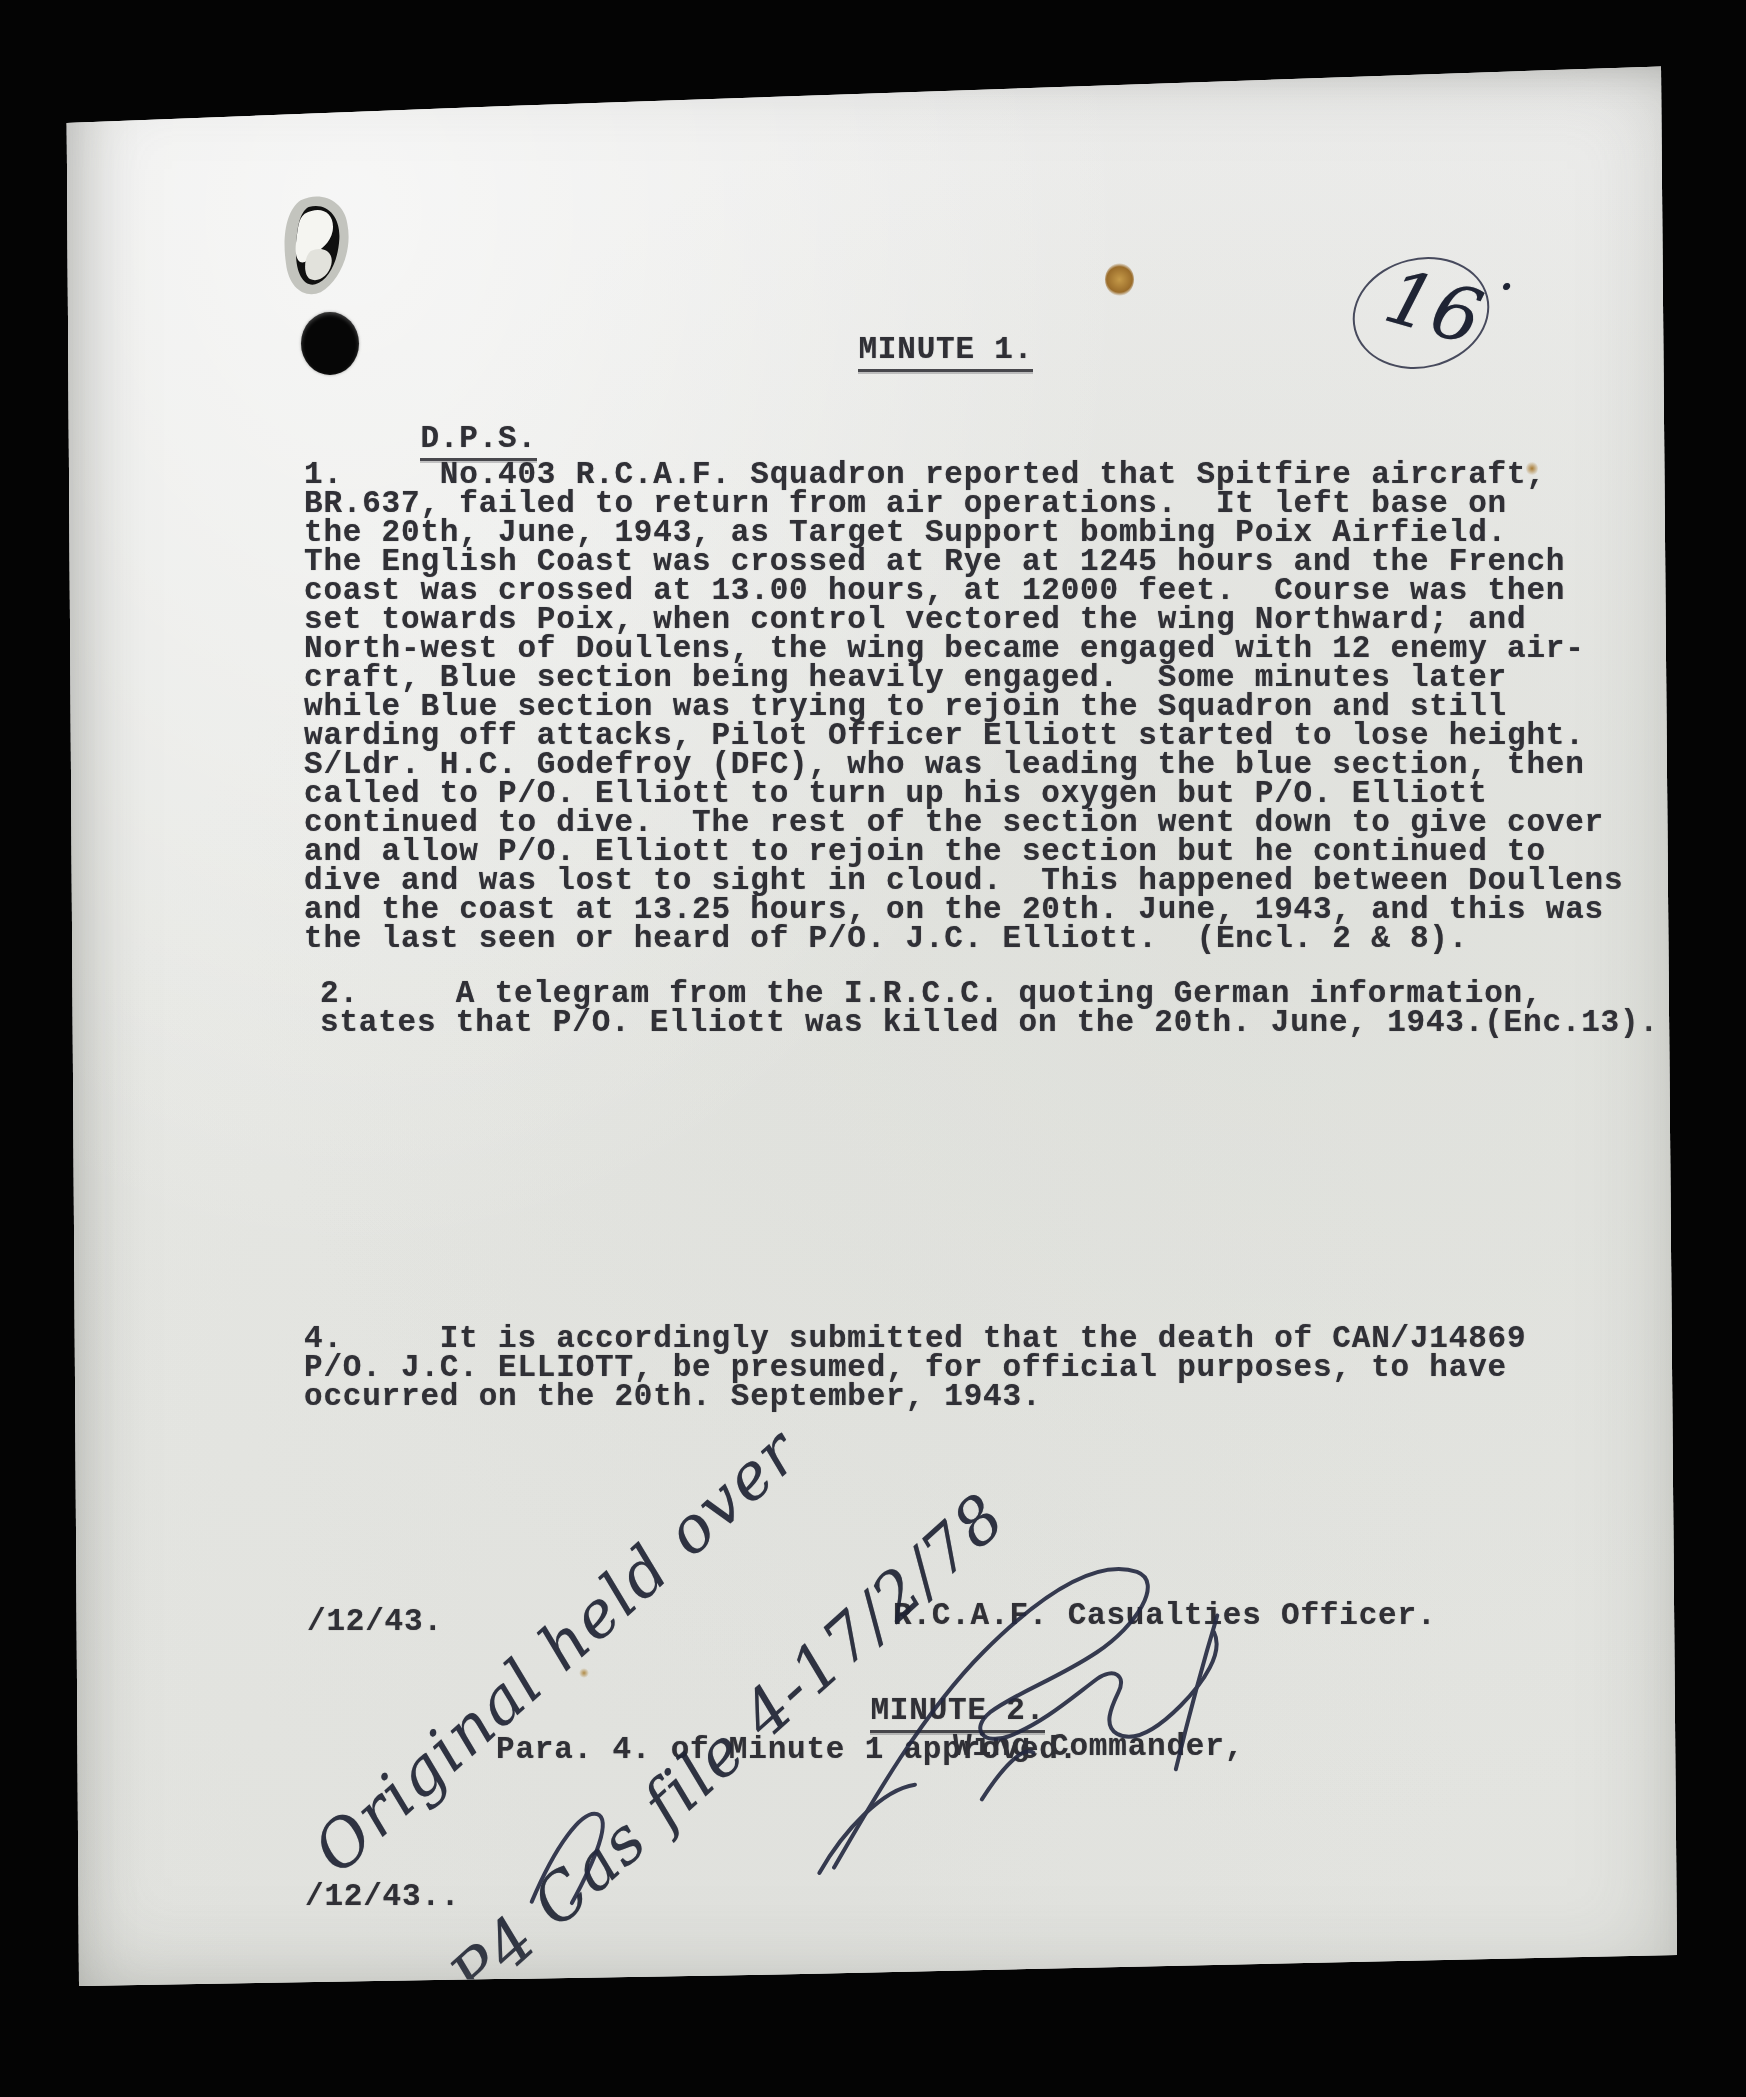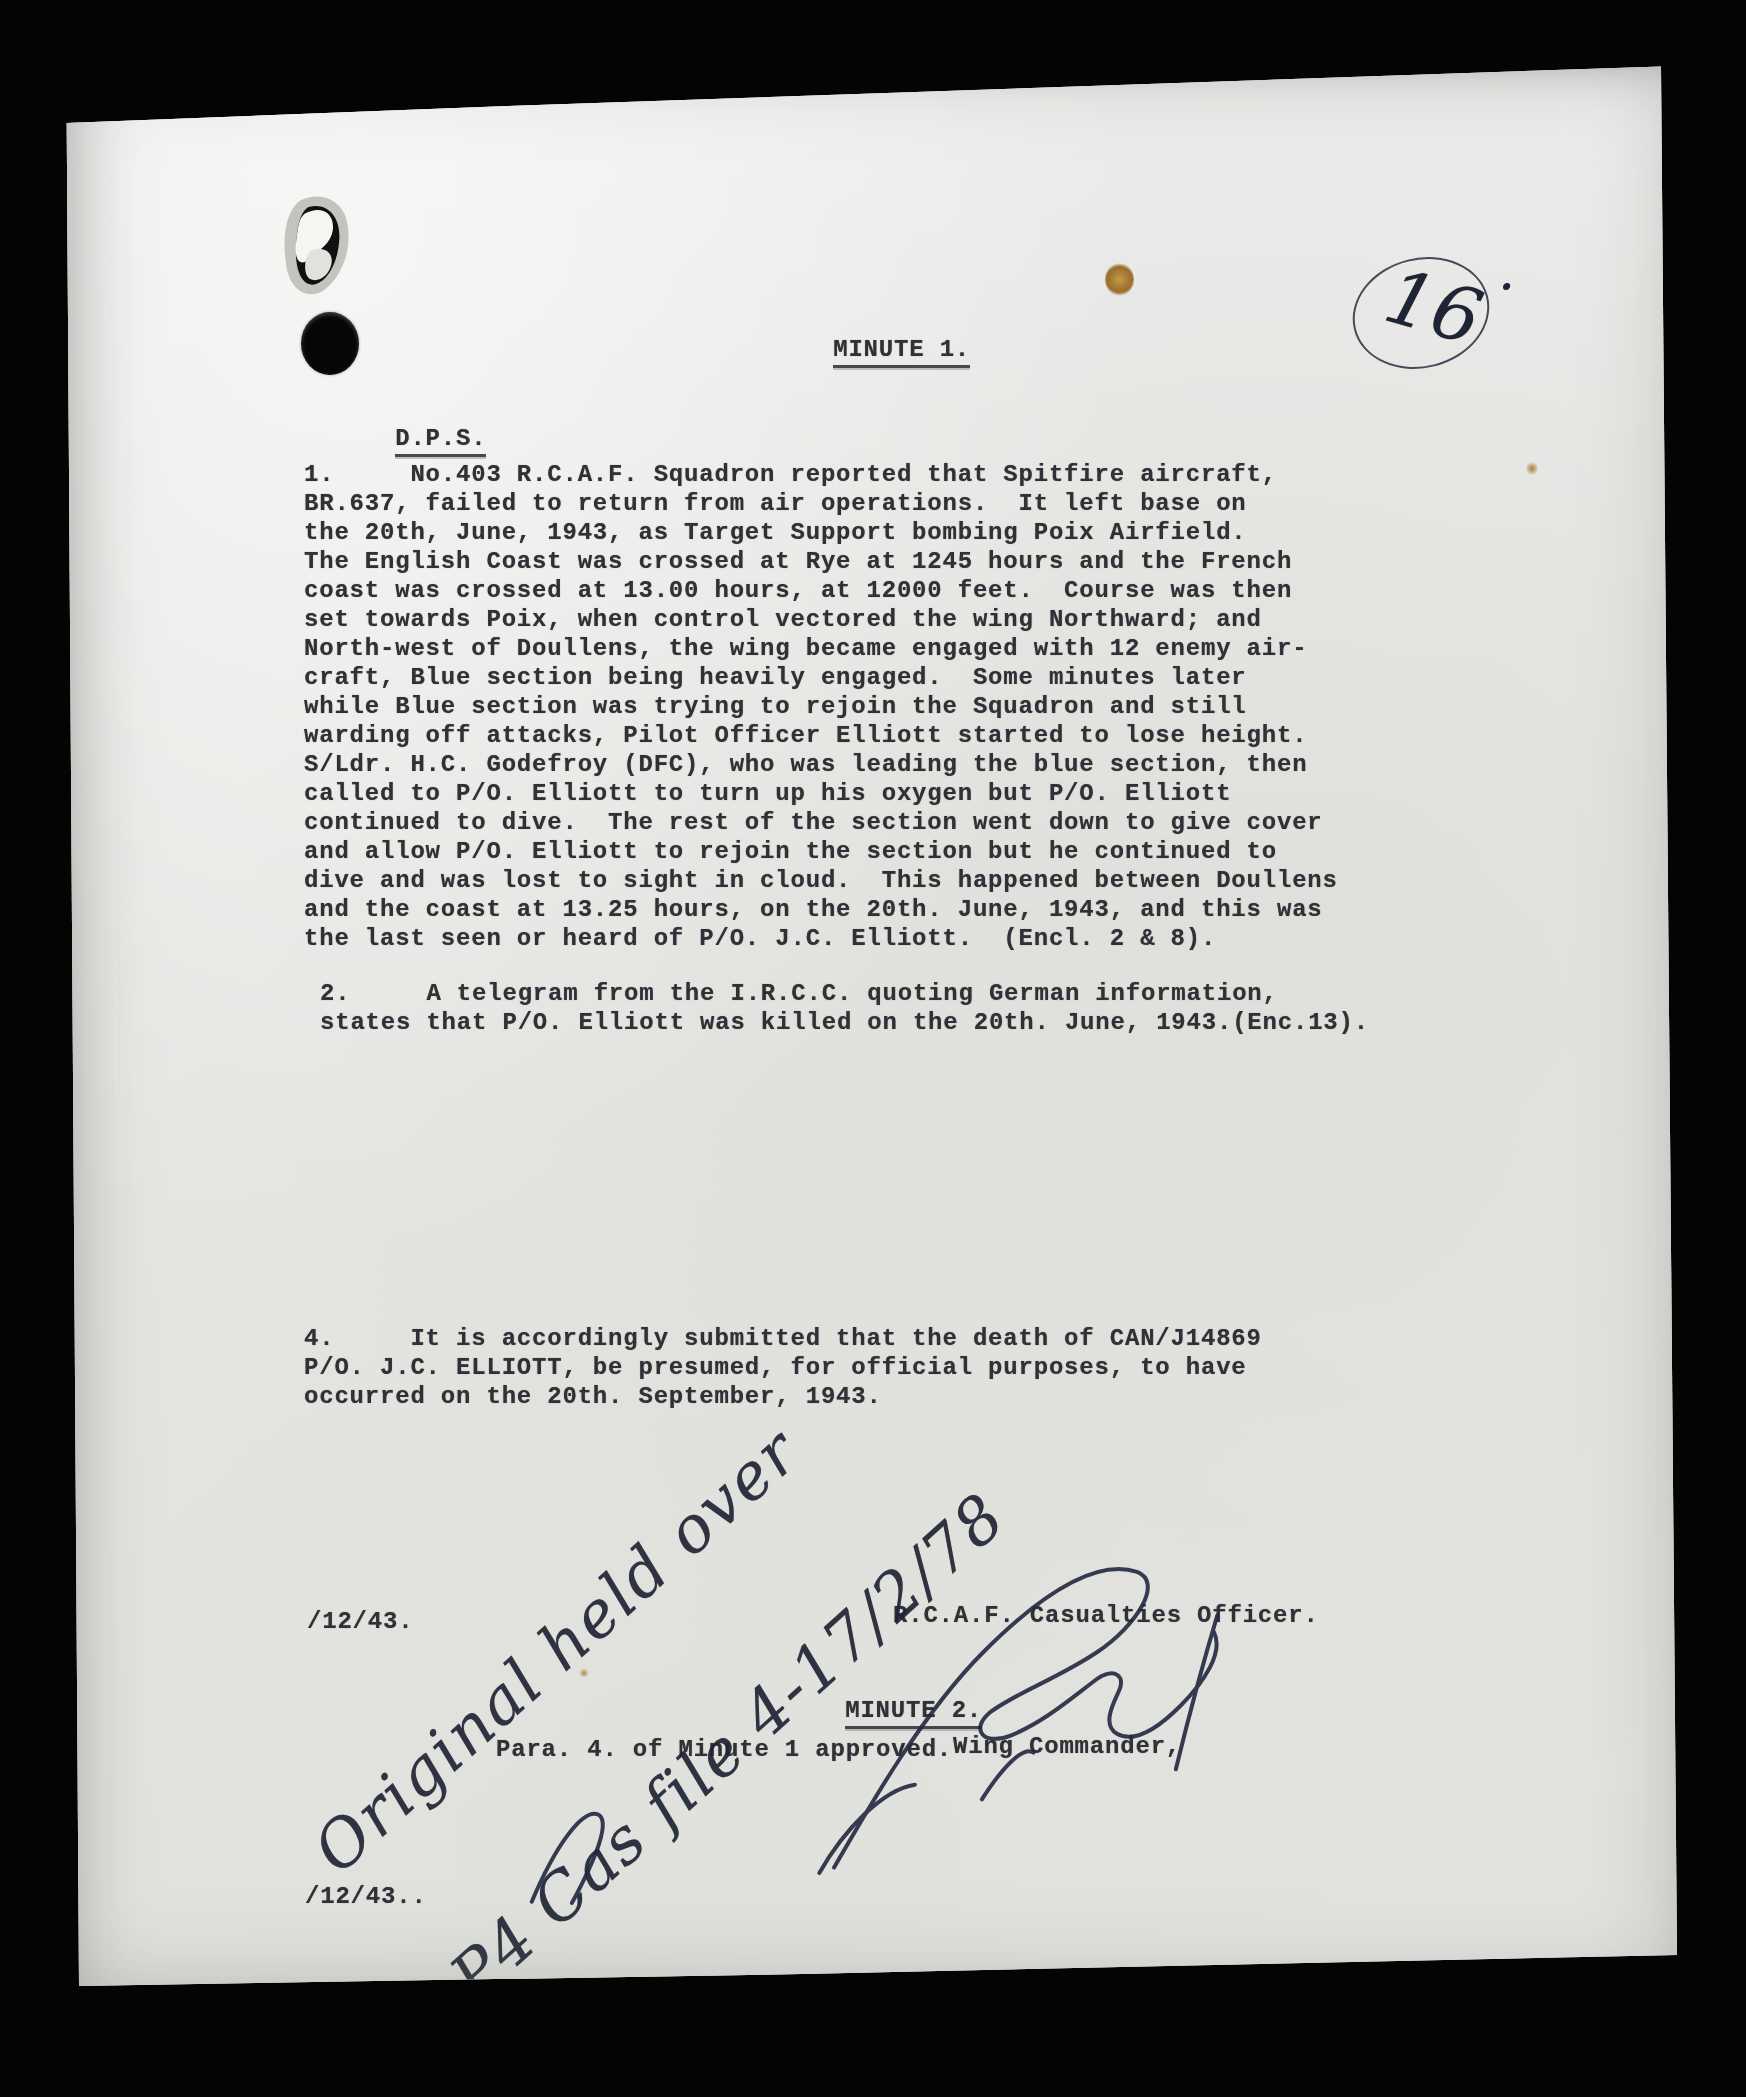--- a/index.html
+++ b/index.html
@@ -9,21 +9,21 @@
          background:#e7e8e4;
          background-image:
            radial-gradient(ellipse at 18% 8%, rgba(255,255,255,.55), transparent 42%),
            radial-gradient(ellipse at 75% 45%, rgba(214,216,210,.45), transparent 60%),
            radial-gradient(ellipse at 40% 90%, rgba(222,223,219,.5), transparent 55%),
            linear-gradient(180deg,#ededec 0%, #e6e7e3 45%, #e2e3df 100%);
          clip-path:polygon(6.7px 66px, 448px 49px, 1601px 9.4px, 1617px 1898px, 742px 1917px, 19px 1929px);}
   .shade{position:absolute;inset:0;pointer-events:none;
          box-shadow:inset 0 0 94px rgba(118,120,114,.38), inset 47px 0 60px -33px rgba(100,100,96,.28),
                     inset 0 27px 40px -20px rgba(110,110,106,.35);}
-  .typed{position:absolute;color:#303036;font-weight:bold;font-size:24px;line-height:29px;
+  .typed{position:absolute;color:#303036;font-weight:bold;font-size:31px;line-height:29px;
          letter-spacing:0.8px;white-space:pre;text-shadow:0 0 1px rgba(40,40,46,.55);}
   .typed-underline{border-bottom:3.3px solid rgba(48,48,54,.88);padding-bottom:2px;
          box-shadow:0 2px 0 rgba(48,48,54,.25);}
   .hand{position:absolute;font-family:"DejaVu Serif",serif;font-style:italic;color:#1f2434;
         text-shadow:0 0 0.7px rgba(31,36,52,.5);}
   .diag{transform-origin:0 50%;transform:rotate(-42deg);font-size:64px;letter-spacing:2px;opacity:.92;}
   .stain{position:absolute;border-radius:50%;}
   .hole{position:absolute;background:#060606;border-radius:50%;
         box-shadow:inset 0 2px 4px rgba(255,255,255,.25), 0 0 2.7px rgba(90,90,86,.6);}
   svg{position:absolute;overflow:visible;}

